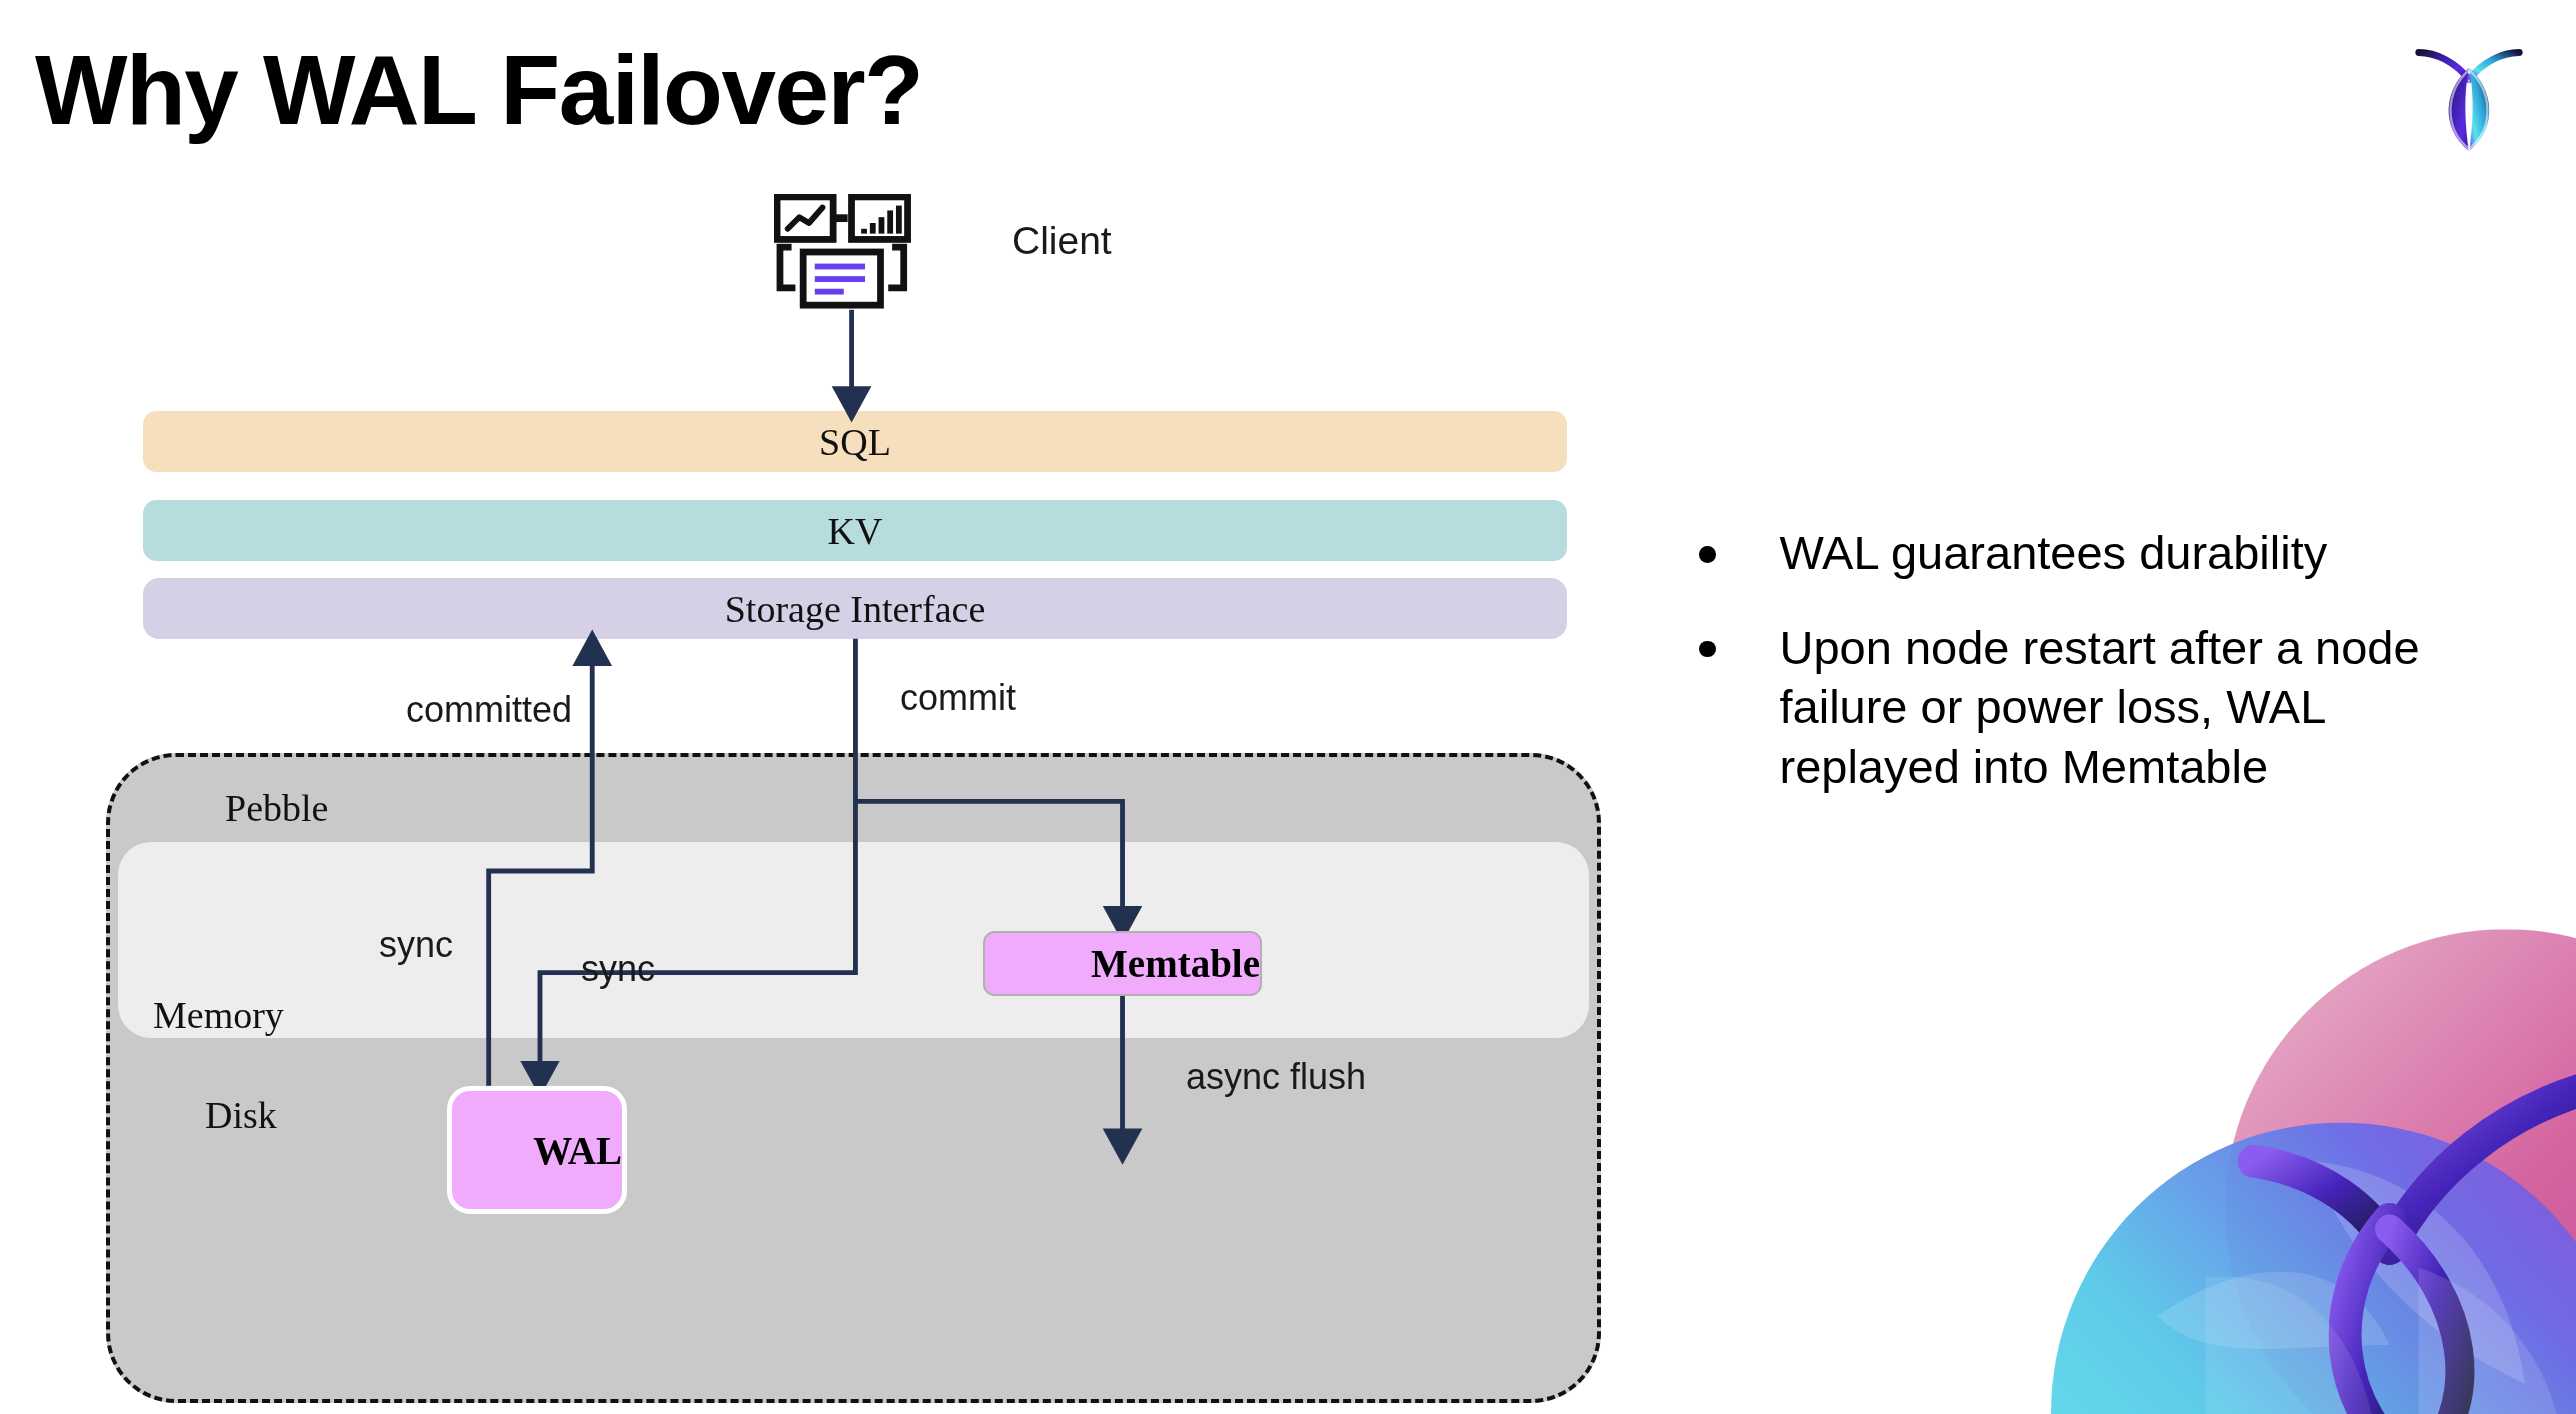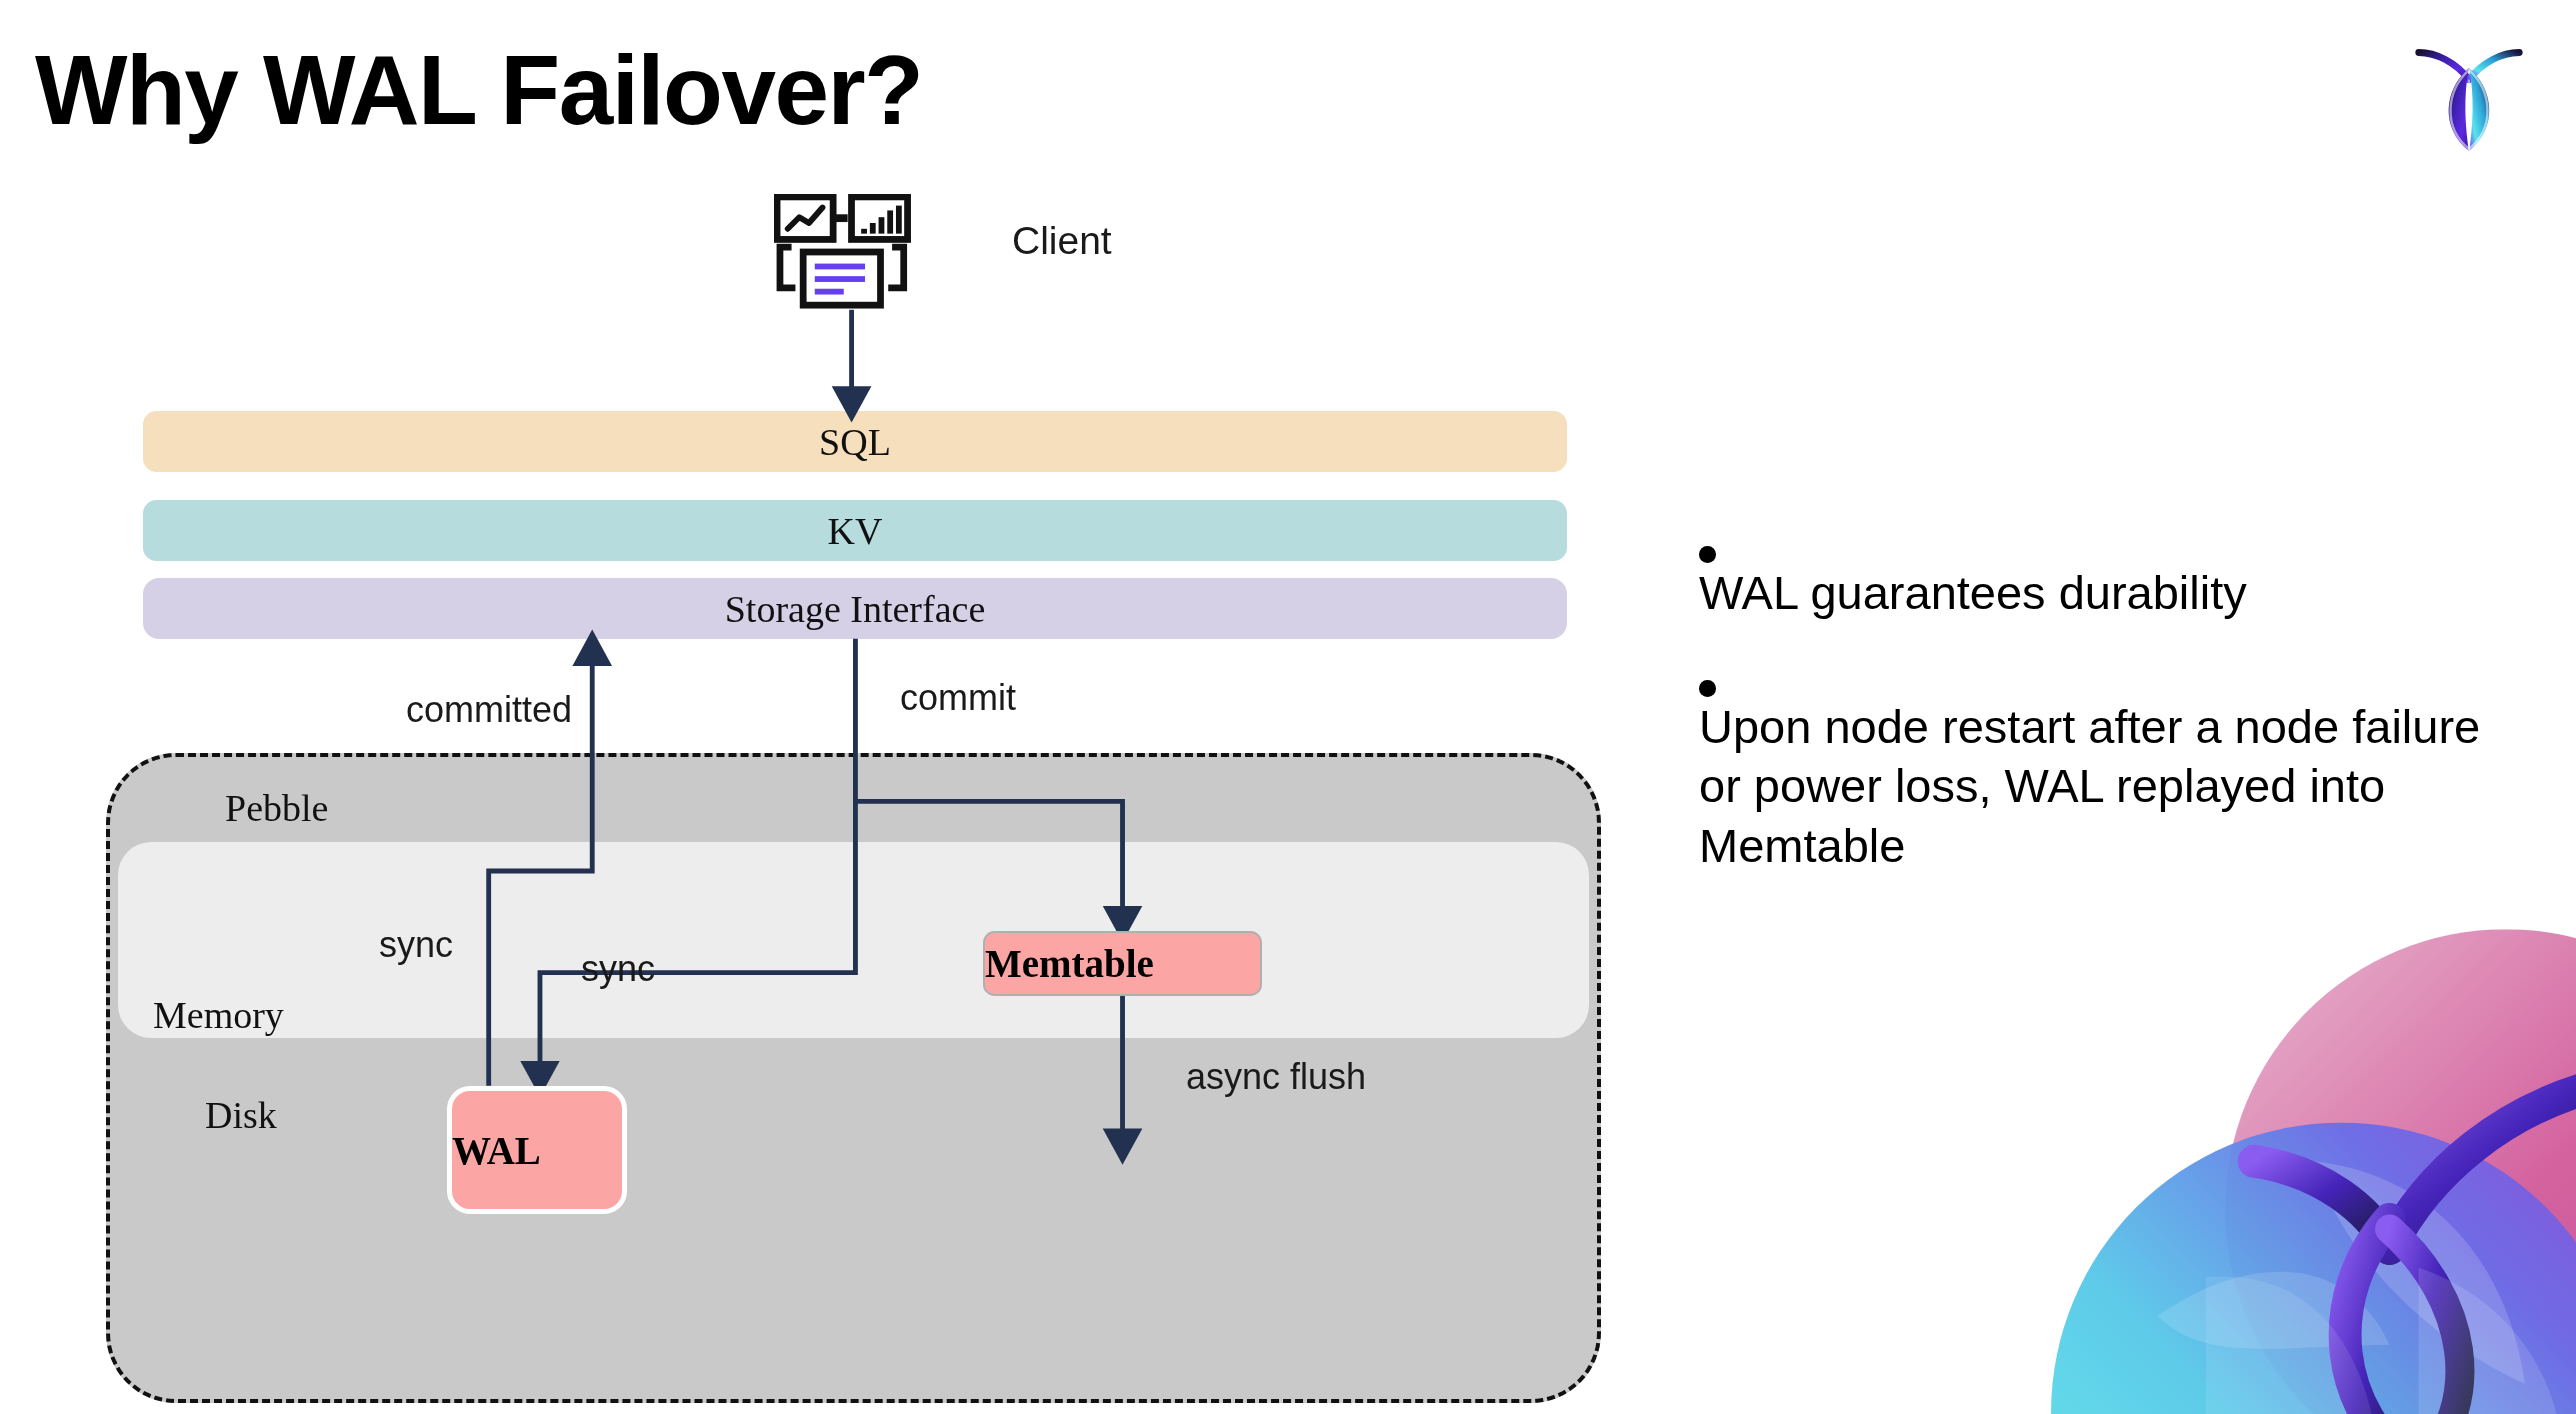--- a/index.html
+++ b/index.html
@@ -126,29 +126,30 @@
     left: 205px;
     top: 1093px;
     font-family: "Liberation Serif", serif;
     font-size: 38px;
     color: #111111;
   }
 
   
   .node-box {
     position: absolute;
-    background: #fca5a5;
+    background: #f0abfc;
     display: flex;
     align-items: center;
-    justify-content: flex-start;
+    justify-content: flex-end;
     font-family: "Liberation Serif", serif;
     font-weight: bold;
     font-size: 39px;
     color: #000000;
     box-sizing: border-box;
+    padding-left: 36px;
   }
   .node-memtable {
     left: 983px;
     top: 931px;
     width: 279px;
     height: 65px;
     border-radius: 11.6px;
     border: 2.9px solid #b0b0b0;
   }
   .node-wal {
@@ -195,21 +196,20 @@
   .bullets {
     position: absolute;
     left: 1699px;
     top: 523px;
     width: 803px;
   }
   .bullet-row {
     display: flex;
     align-items: flex-start;
     margin-bottom: 35px;
-    flex-direction: column;
   }
   .bullet-dot {
     flex: 0 0 auto;
     width: 16.5px;
     height: 16.5px;
     border-radius: 50%;
     background: #000000;
     margin-top: 23px;
     margin-right: 64px;
   }

